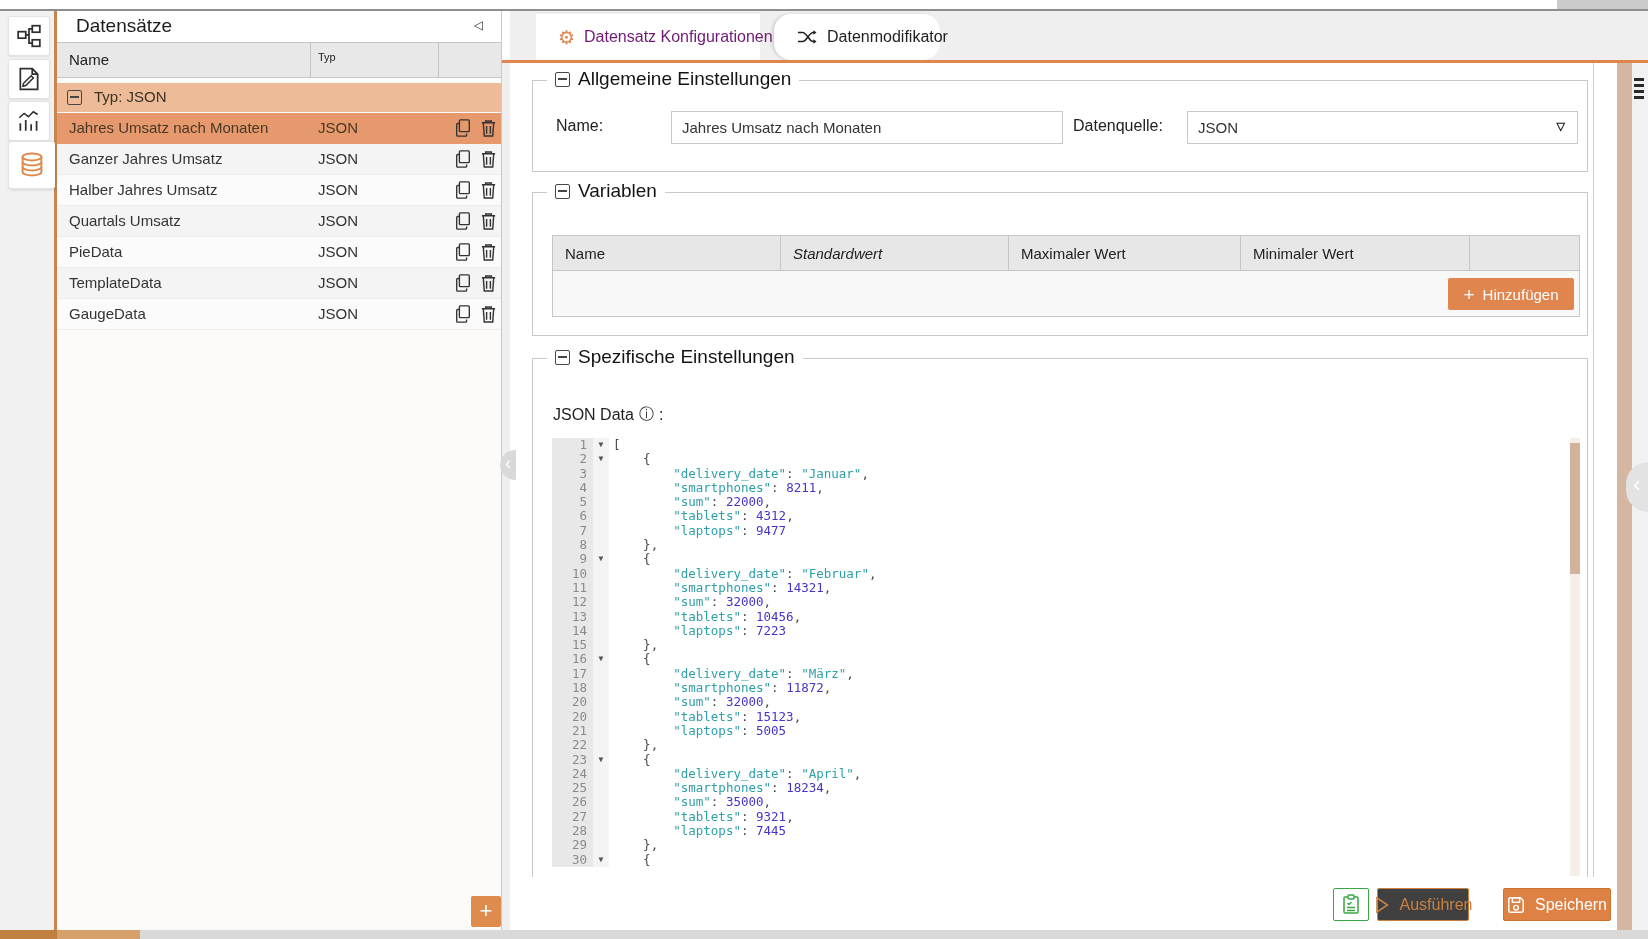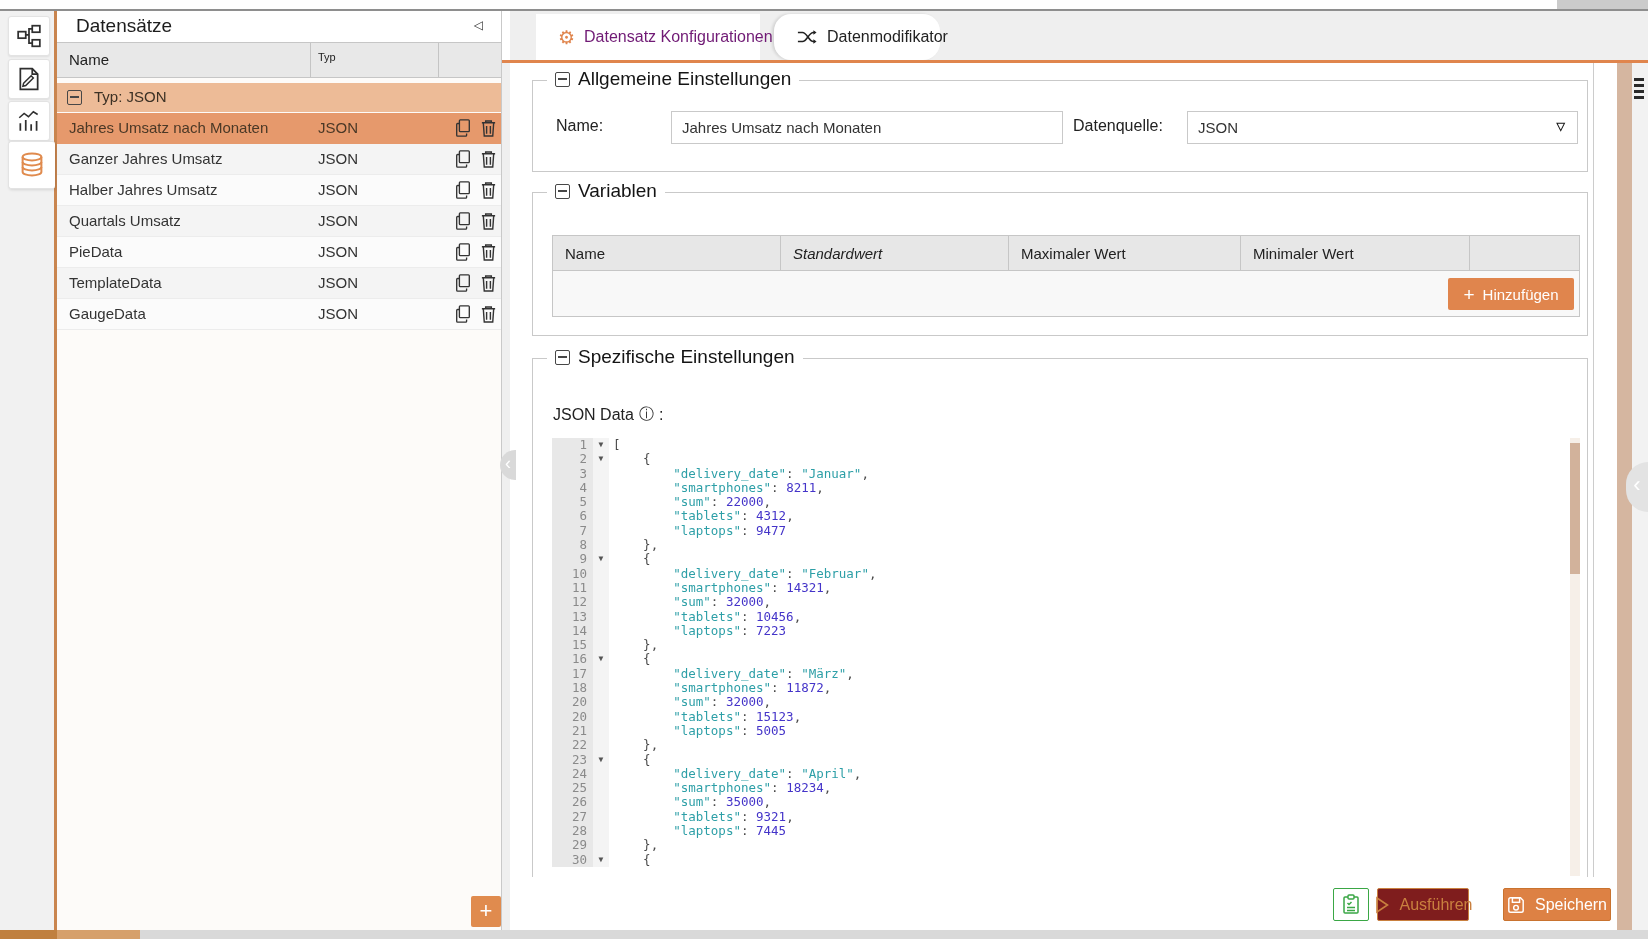--- a/index.html
+++ b/index.html
@@ -83,21 +83,21 @@
   .eg{position:absolute;left:0;top:0;width:41px;height:100%;background:#e8e8e8;color:#8a8a8a;text-align:right;padding-right:6px;box-sizing:border-box;}
   .ef{position:absolute;left:41px;top:0;width:16px;height:100%;background:#f4f4f4;color:#555;font-size:8px;text-align:center;}
   .ec{position:absolute;left:61px;top:0;right:12px;color:#4a4a4a;}
   .cm-s{color:#2d9fa7;} .cm-n{color:#4434c9;}
   .etrack{position:absolute;right:0;top:0;width:10px;height:438px;background:#f6efe8;}
   .ethumb{position:absolute;right:0;top:5px;width:10px;height:131px;background:#d2b29b;cursor:pointer;}
   
   .actionbar{position:absolute;left:510px;top:877px;width:1105px;height:53px;background:#fff;z-index:4;}
   .btn{position:absolute;top:11px;height:33px;box-sizing:border-box;border-radius:2px;display:flex;align-items:center;justify-content:center;gap:10px;cursor:pointer;}
   .btn-clip{left:823px;width:36px;background:#fff;border:1px solid #3aa745;}
-  .btn-run{left:867px;width:92px;background:#7f1d1d;border:1px solid #c9803f;color:#c9803f;font-size:16px;}
+  .btn-run{left:867px;width:92px;background:#404040;border:1px solid #c9803f;color:#c9803f;font-size:16px;}
   .btn-save{left:993px;width:108px;background:#dd8144;border:1px solid #c9732f;color:#fff;font-size:16px;}
   
   .vscroll{position:absolute;left:1617px;top:63px;width:15px;height:867px;background:#d5b6a0;cursor:pointer;}
   .rstrip{position:absolute;left:1632px;top:63px;width:16px;height:867px;background:#f2f2f2;}
   .clipmarks{position:absolute;left:2px;top:15px;width:10px;}
   .clipmarks div{height:3px;background:#2a2a2a;margin-bottom:3px;}
   .rhandle{position:absolute;left:1626px;top:462px;width:22px;height:50px;background:#e3e3e3;border-radius:25px 0 0 25px;
            color:#fff;font-size:22px;line-height:46px;text-align:center;cursor:pointer;z-index:6;}
   
   .hstrip{position:absolute;left:0;top:930px;width:1648px;height:9px;background:#d9d9d9;}

